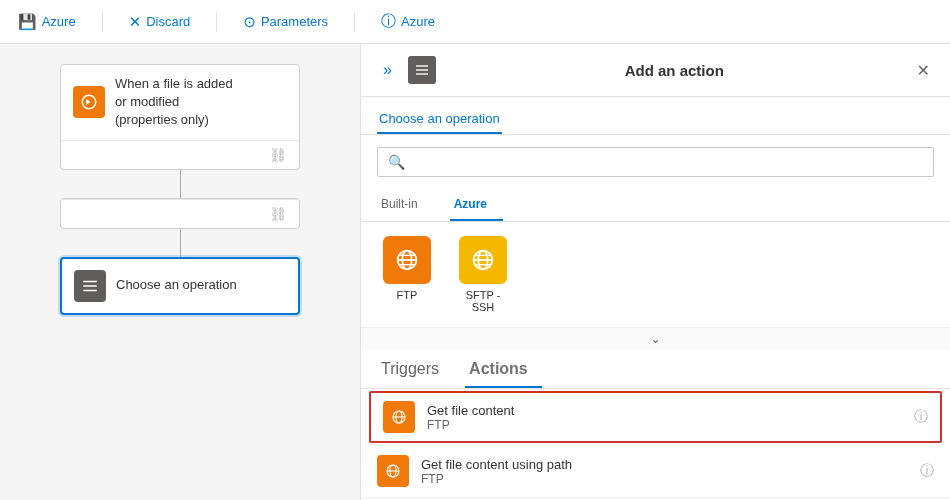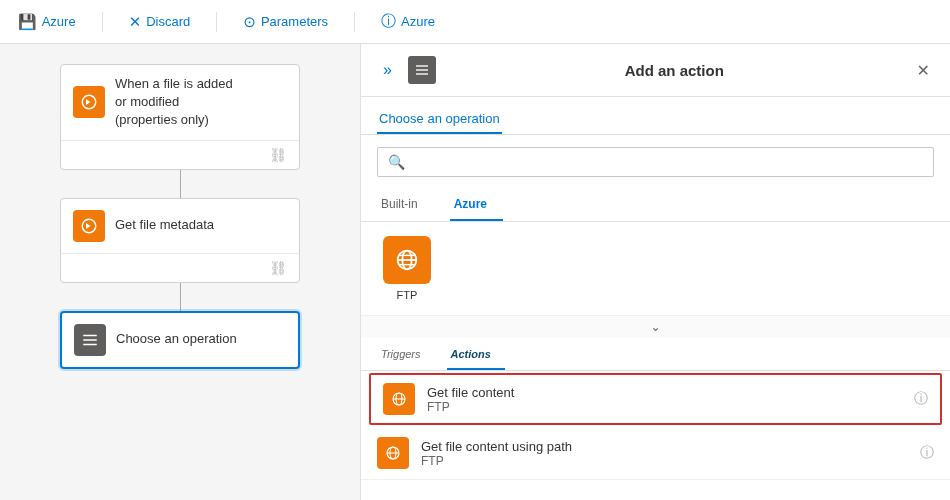--- a/index.html
+++ b/index.html
@@ -287,27 +287,26 @@
     }
 
     .actions-tabs {
       display: flex;
       padding: 0 16px;
       border-bottom: 1px solid #e0e0e0;
     }
     .action-tab {
       padding: 10px 14px 8px 4px;
       margin-right: 12px;
-      font-size: 11px;
+      font-size: 16px;
       cursor: pointer;
       color: #666;
-      font-style: italic;
     }
     .action-tab.active {
-      color: #0c4a6e;
+      color: #737373;
       border-bottom: 2px solid #0078d4;
       font-weight: 600;
     }
 
     .actions-list {
       flex: 1;
       overflow-y: auto;
     }
     .action-item {
       display: flex;
@@ -397,29 +396,20 @@
         <span class="node-label">When a file is added<br>or modified<br>(properties only)</span>
       </div>
       <div class="node-footer">
         <span class="link-icon">⛓</span>
       </div>
     </div>
 
     <div class="connector"></div>
 
     <div class="flow-node">
-      <div class="flow-node-header">
-        <div class="node-icon">
-          <svg viewBox="0 0 24 24">
-            <circle cx="12" cy="12" r="9" fill="none" stroke="white" stroke-width="2"></circle>
-            <path d="M8 8l6 4-6 4V8z" fill="white"></path>
-          </svg>
-        </div>
-        <span class="node-label">Get file metadata</span>
-      </div>
       <div class="node-footer">
         <span class="link-icon">⛓</span>
       </div>
     </div>
 
     <div class="connector"></div>
 
     <div class="flow-node active">
       <div class="flow-node-header">
         <div class="node-icon" style="background:#605e5c;">
@@ -471,20 +461,32 @@
           <svg viewBox="0 0 24 24">
             <circle cx="12" cy="12" r="8" fill="none" stroke="white" stroke-width="1.5"></circle>
             <ellipse cx="12" cy="12" rx="4" ry="8" fill="none" stroke="white" stroke-width="1.5"></ellipse>
             <line x1="4" y1="12" x2="20" y2="12" stroke="white" stroke-width="1.5"></line>
             <line x1="5" y1="8" x2="19" y2="8" stroke="white" stroke-width="1.2"></line>
             <line x1="5" y1="16" x2="19" y2="16" stroke="white" stroke-width="1.2"></line>
           </svg>
         </div>
         <span class="connector-label">FTP</span>
       </div>
+      <div class="connector-item">
+        <div class="connector-icon sftp">
+          <svg viewBox="0 0 24 24">
+            <circle cx="12" cy="12" r="8" fill="none" stroke="white" stroke-width="1.5"></circle>
+            <ellipse cx="12" cy="12" rx="4" ry="8" fill="none" stroke="white" stroke-width="1.5"></ellipse>
+            <line x1="4" y1="12" x2="20" y2="12" stroke="white" stroke-width="1.5"></line>
+            <line x1="5" y1="8" x2="19" y2="8" stroke="white" stroke-width="1.2"></line>
+            <line x1="5" y1="16" x2="19" y2="16" stroke="white" stroke-width="1.2"></line>
+          </svg>
+        </div>
+        <span class="connector-label">SFTP - SSH</span>
+      </div>
     </div>
 
     <div class="chevron-row">
       <span>⌄</span>
     </div>
 
     <div class="actions-tabs">
       <span class="action-tab">Triggers</span>
       <span class="action-tab active">Actions</span>
     </div>

